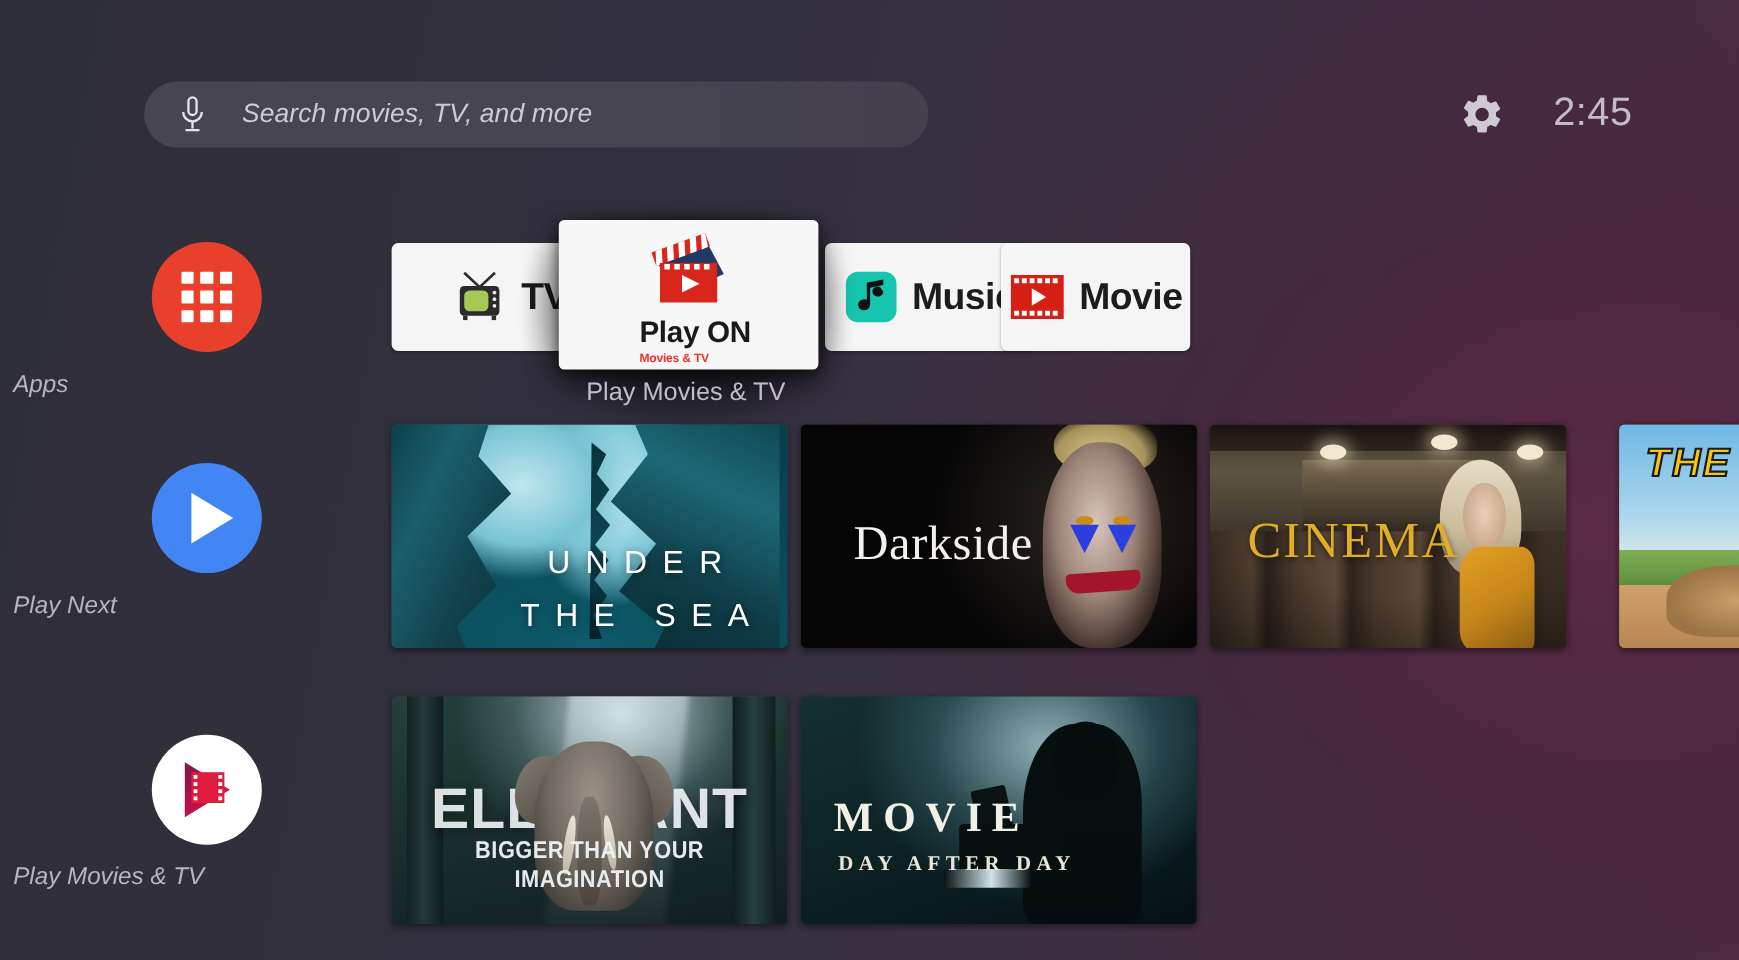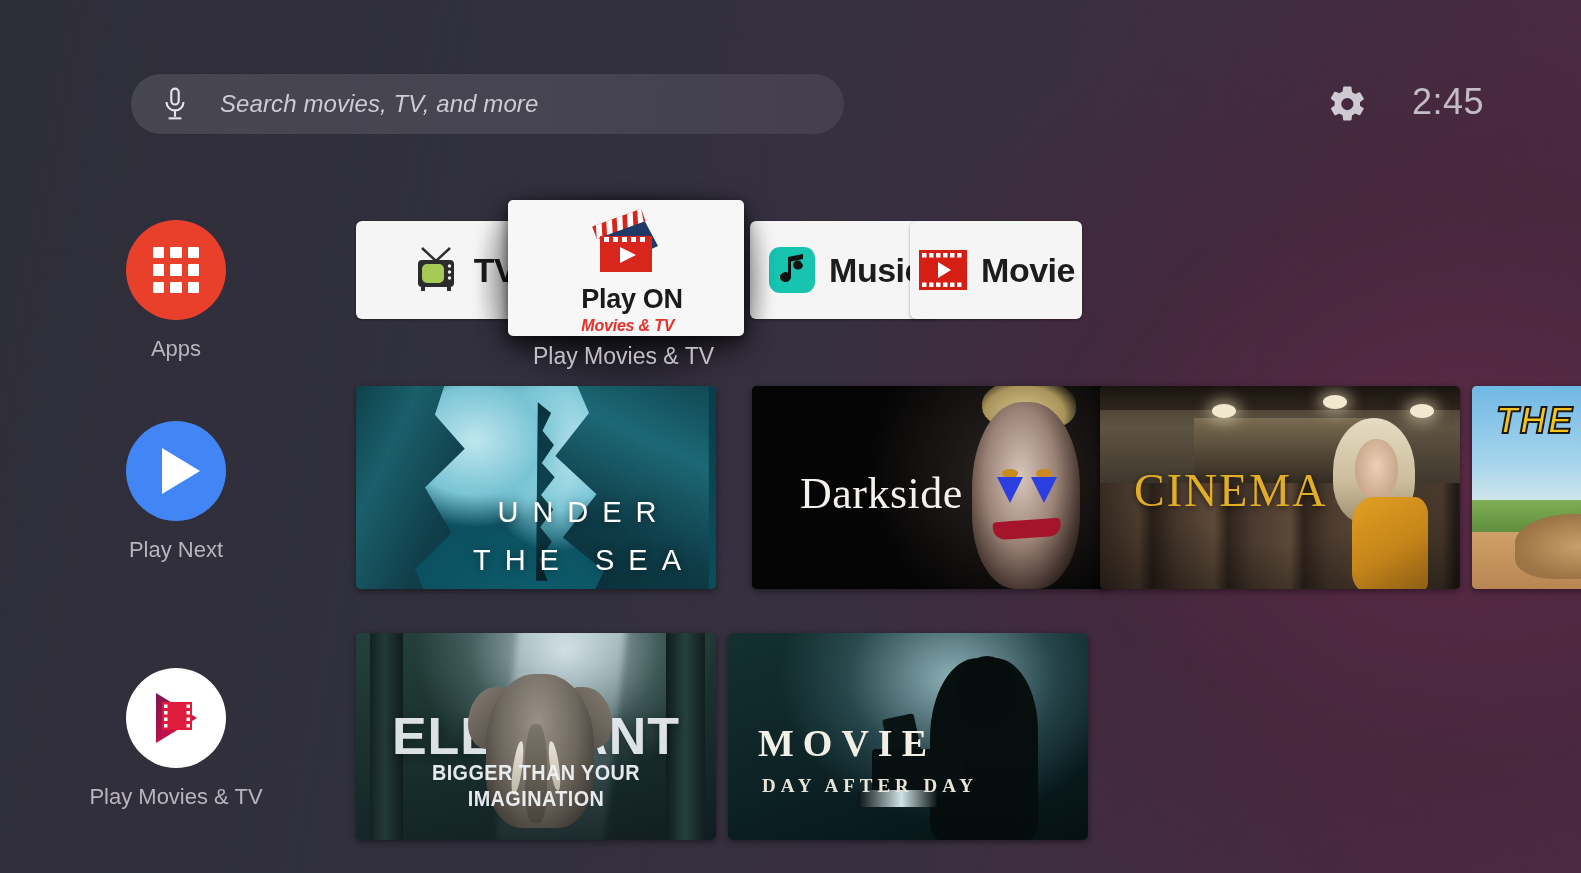--- a/index.html
+++ b/index.html
@@ -78,23 +78,24 @@
   
   #sidebar {
     position: absolute;
     left: 0;
     top: 205px;
     width: 352px;
   }
 
   .side-item {
     position: absolute;
-    left: 0;
+    left: 12px;
     width: 352px;
-    text-align: center;
+    text-align: left;
+    font-style: italic;
   }
 
   .side-circle {
     width: 100px;
     height: 100px;
     border-radius: 50%;
     margin: 0 auto;
     display: flex;
     align-items: center;
     justify-content: center;
@@ -197,27 +198,26 @@
   #playon-text { margin-left: 12px; }
   #playon-title {
     font-size: 27px;
     font-weight: bold;
     color: #1a1a1a;
     line-height: 1.0;
     letter-spacing: -0.3px;
     white-space: nowrap;
   }
   #playon-sub {
-    font-size: 16px;
+    font-size: 11px;
     font-weight: bold;
     color: #e8302a;
     margin-top: 4px;
     letter-spacing: -0.2px;
     white-space: nowrap;
-    font-style: italic;
   }
 
   #focus-label {
     position: absolute;
     left: 481px;
     top: 343px;
     width: 285px;
     text-align: center;
     font-size: 23px;
     color: #c2bdc6;
@@ -226,22 +226,22 @@
 
   
   .content-card {
     position: absolute;
     border-radius: 5px;
     overflow: hidden;
     box-shadow: 0 2px 6px rgba(0,0,0,0.45);
   }
 
   #row1-c1 { left: 356px;  top: 386px; width: 360px; height: 203px; }
-  #row1-c2 { left: 728px;  top: 386px; width: 360px; height: 203px; margin-left: 24px; }
-  #row1-c3 { left: 1100px; top: 386px; width: 360px; height: 203px; text-decoration: underline; }
+  #row1-c2 { left: 728px;  top: 386px; width: 360px; height: 203px; }
+  #row1-c3 { left: 1100px; top: 386px; width: 324px; height: 203px; text-decoration: underline; }
   #row1-c4 { left: 1472px; top: 386px; width: 360px; height: 203px; }
   #row2-c1 { left: 356px;  top: 633px; width: 360px; height: 207px; }
   #row2-c2 { left: 728px;  top: 633px; width: 360px; height: 207px; }
 
   .card-art { position: absolute; inset: 0; }
 
   
   .art-sea {
     background:
       radial-gradient(ellipse 150px 120px at 33% 27%, #bfe6ee 0%, #79c4d4 45%, rgba(60,140,160,0) 72%),

